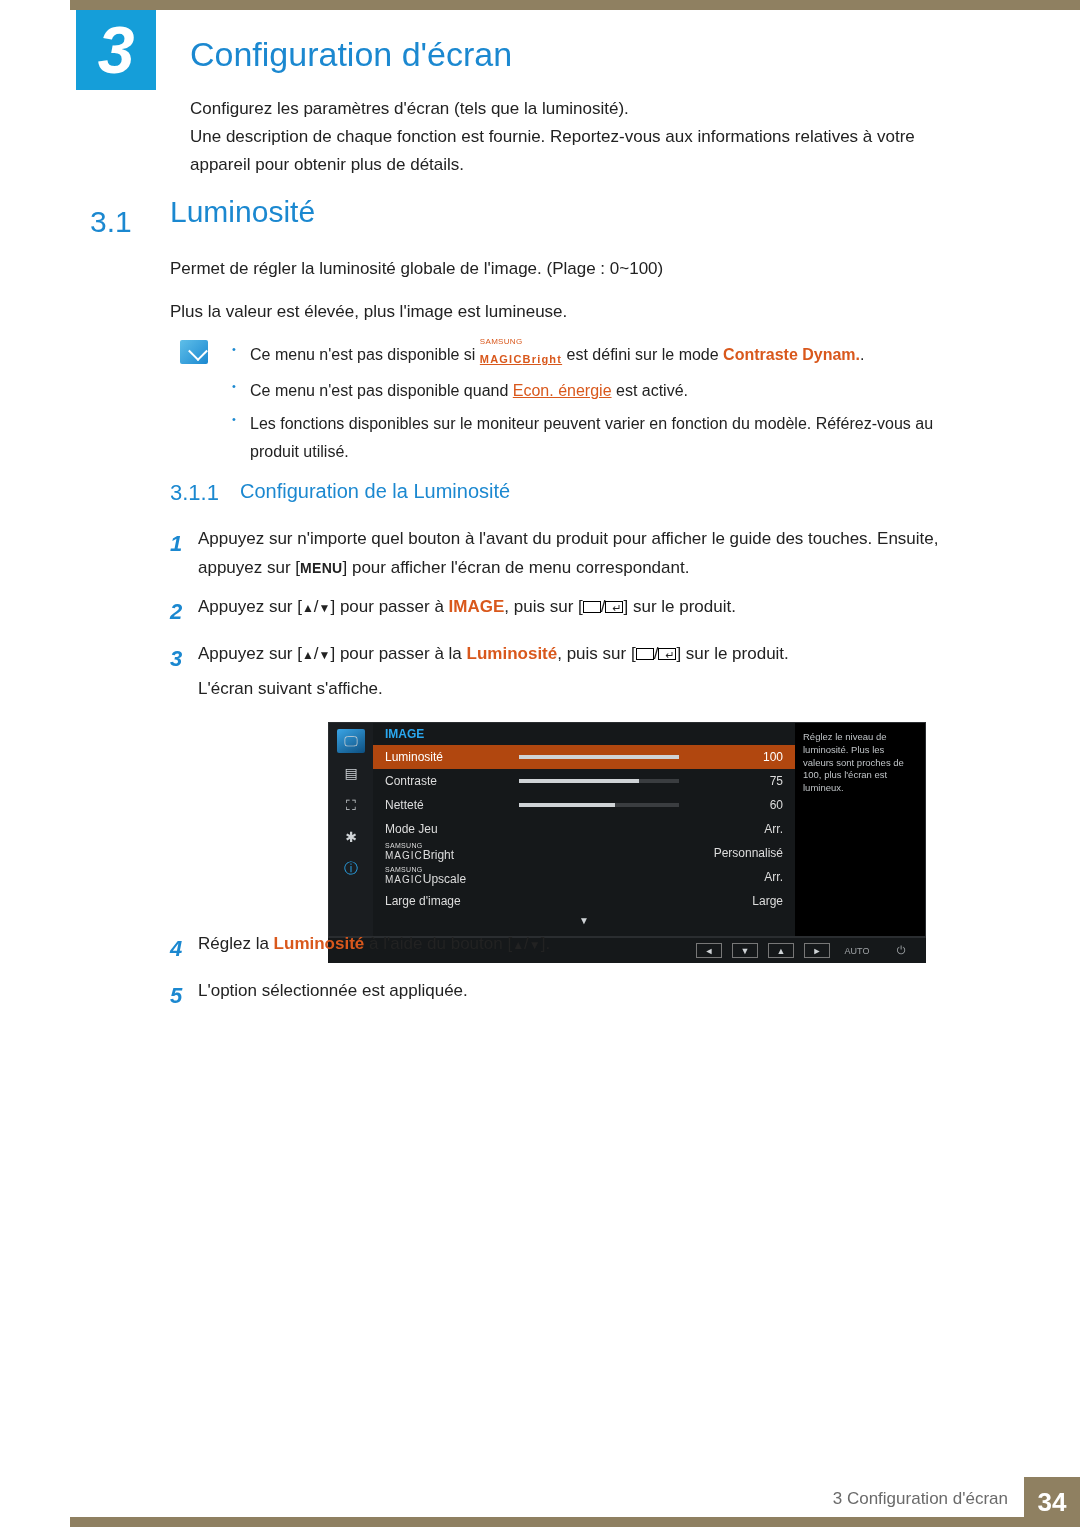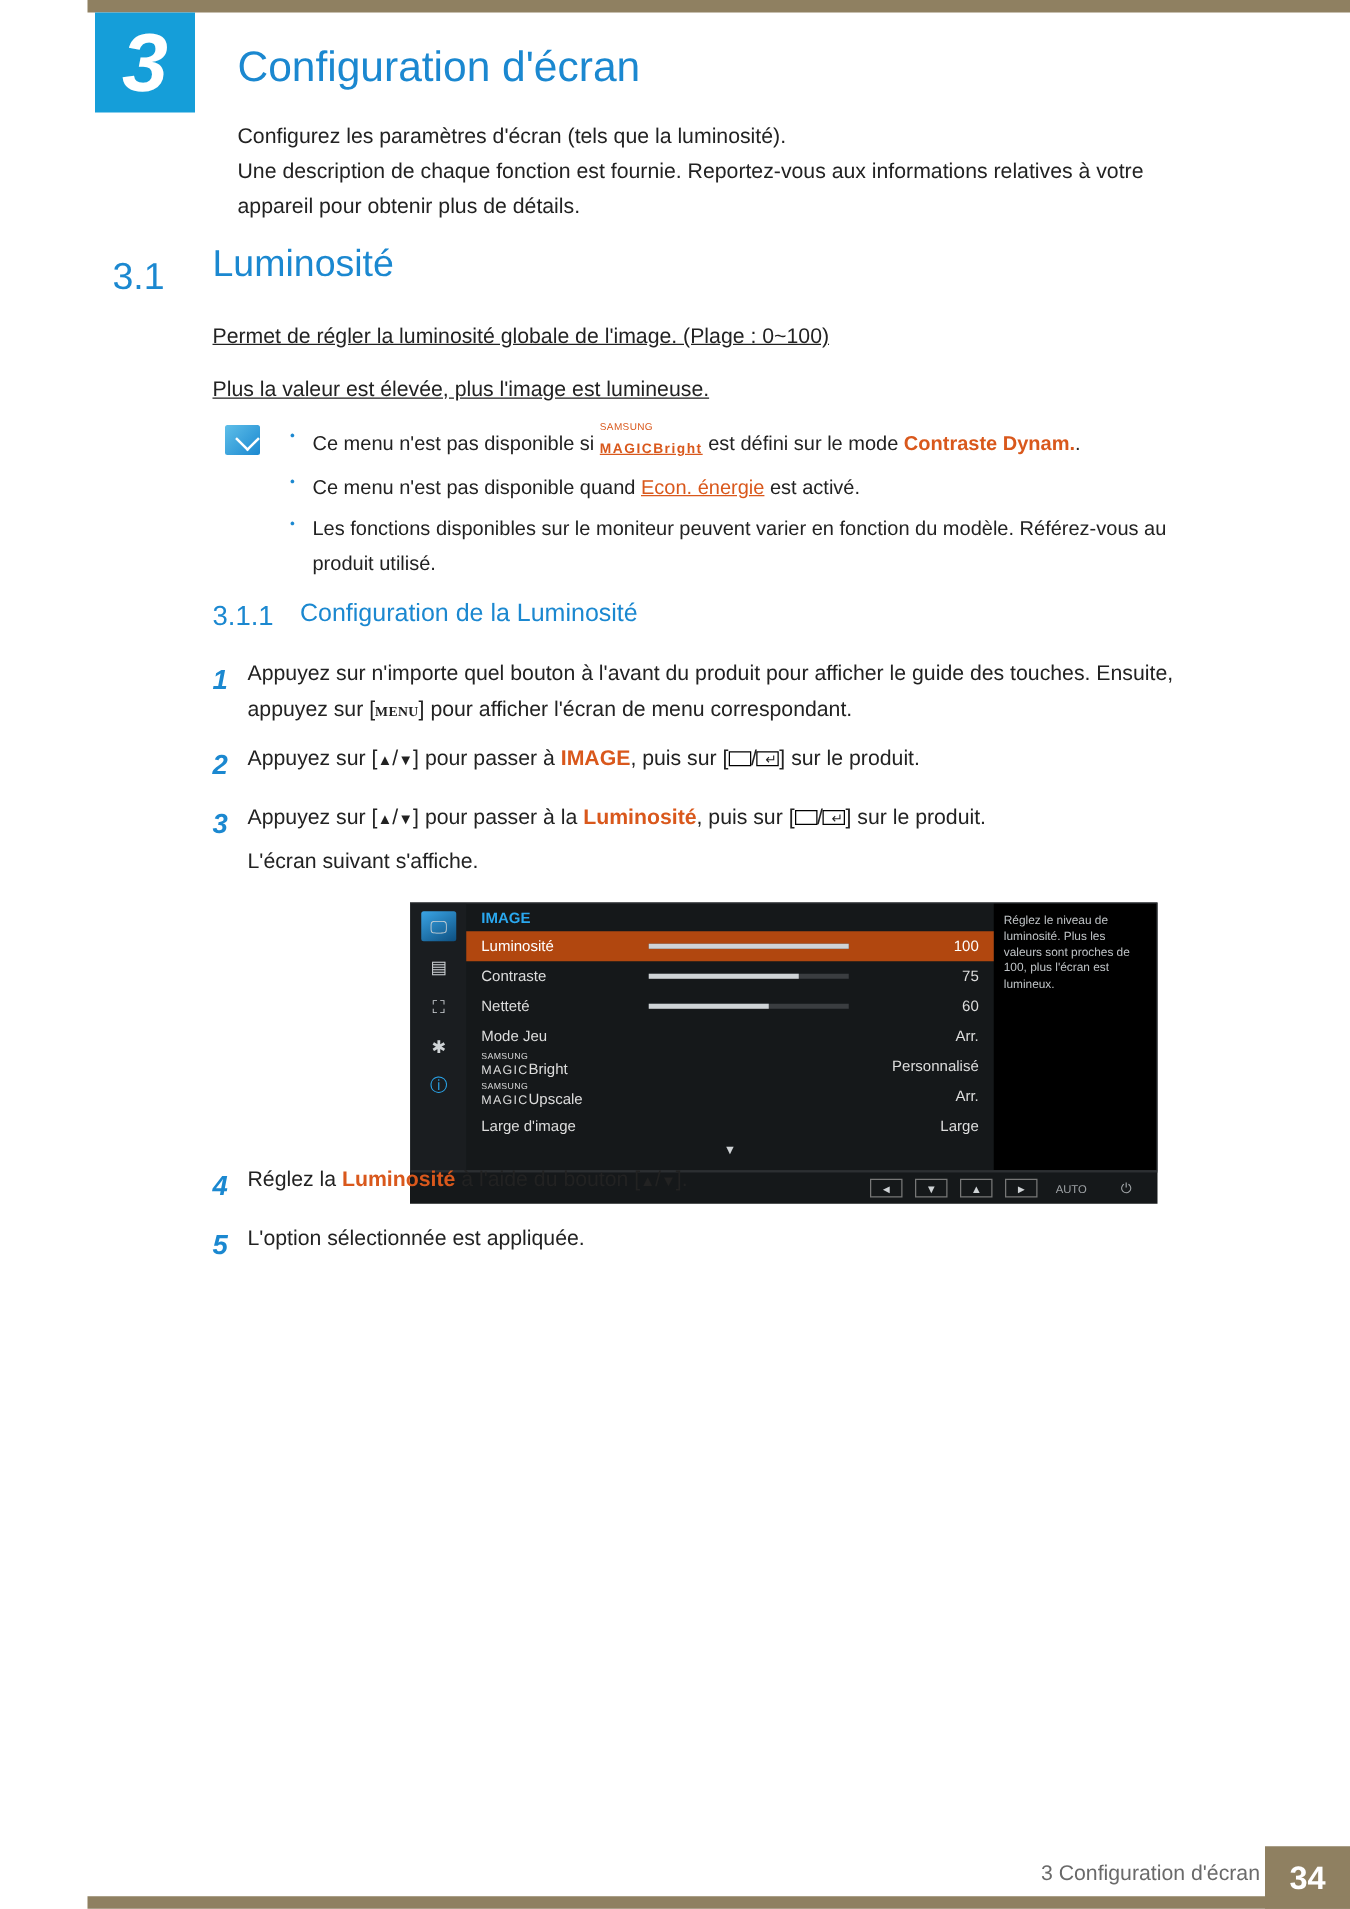--- a/index.html
+++ b/index.html
@@ -10,42 +10,42 @@
   .chapter-badge { position: absolute; left: 76px; top: 10px; width: 80px; height: 80px; background: #159ed9; display: flex; align-items: center; justify-content: center; }
   .chapter-badge span { color: #fff; font-size: 66px; font-weight: 600; font-style: italic; }
   .chapter-title { position: absolute; left: 190px; top: 35px; color: #1b88d0; font-size: 34px; font-weight: 400; }
 
   .intro { position: absolute; left: 190px; top: 95px; width: 770px; font-size: 17px; line-height: 1.65; }
 
   .sec-num { position: absolute; left: 90px; top: 205px; color: #1b88d0; font-size: 30px; font-weight: 400; }
   .sec-title { position: absolute; left: 170px; top: 195px; color: #1b88d0; font-size: 30px; font-weight: 400; }
 
   .body1 { position: absolute; left: 170px; top: 255px; width: 790px; font-size: 17px; line-height: 1.7; }
-  .body1 p { margin-bottom: 14px; text-decoration: underline; }
+  .body1 p { margin-bottom: 14px; }
 
   .note-icon { position: absolute; left: 180px; top: 340px; width: 28px; height: 24px; background: linear-gradient(135deg,#5fbfe9,#1b88d0); border-radius: 2px; }
   .note-icon::after { content: ""; position: absolute; right: 3px; bottom: 3px; width: 12px; height: 12px; border-bottom: 2px solid #fff; border-left: 2px solid #fff; transform: rotate(-45deg) translate(2px,-2px); }
 
   .note-list { position: absolute; left: 232px; top: 340px; width: 720px; font-size: 16px; line-height: 1.7; }
   .note-list li { list-style: none; position: relative; padding-left: 18px; margin-bottom: 6px; }
   .note-list li::before { content: "•"; color: #1b88d0; position: absolute; left: 0; top: 0; font-size: 11px; }
   .hl-orange { color: #d9581c; font-weight: 700; }
   .hl-link { color: #d9581c; text-decoration: underline; }
   .magic-bright { font-size: 11px; letter-spacing: 1.2px; font-weight: 700; }
   .magic-top { font-size: 8px; color: #d9581c; letter-spacing: 0.3px; display: block; line-height: 0.5; }
   .magic-wrap { display: inline-block; vertical-align: middle; }
 
   .subsec-num { position: absolute; left: 170px; top: 480px; color: #1b88d0; font-size: 22px; font-weight: 400; text-align: right; }
   .subsec-title { position: absolute; left: 240px; top: 480px; color: #1b88d0; font-size: 20px; font-weight: 400; }
 
   .steps { position: absolute; left: 170px; top: 525px; width: 800px; }
   .step { display: flex; margin-bottom: 10px; font-size: 17px; line-height: 1.7; }
   .step-num { color: #1b88d0; font-style: italic; font-weight: 600; font-size: 22px; width: 28px; flex-shrink: 0; }
   .step-text { flex: 1; }
-  .kbd { font-family: Liberation Serif, serif; font-size: 11px; font-weight: 700; letter-spacing: 0.3px; }
+  .kbd { font-family: Liberation Sans, sans-serif; font-size: 14px; font-weight: 700; letter-spacing: 0.3px; }
   .tri-up::before { content: "▲"; font-size: 12px; }
   .tri-dn::before { content: "▼"; font-size: 12px; }
   .rect-a, .rect-b { display: inline-block; width: 18px; height: 12px; border: 1.5px solid #000; vertical-align: -1px; }
   .rect-b { position: relative; }
   .rect-b::after { content: "↵"; position: absolute; right: 1px; top: -3px; font-size: 11px; }
 
   
   .osd-wrap { position: absolute; left: 328px; top: 722px; width: 598px; }
   .osd { background: #15181a; color: #ddd; border: 1px solid #2a2d30; font-size: 12px; display: flex; }
   .osd-sidebar { width: 44px; background: #1a1d20; display: flex; flex-direction: column; align-items: center; padding-top: 6px; gap: 8px; }
@@ -65,21 +65,21 @@
   .osd-btns { background: #15181a; display: flex; justify-content: flex-end; gap: 10px; padding: 5px 8px 5px; border-top: 1px solid #2a2d30; }
   .ob { width: 26px; height: 15px; border: 1px solid #777; display: flex; align-items: center; justify-content: center; color: #cfd3d6; font-size: 9px; }
   .ob.plain { border: none; width: 34px; color: #9fa3a6; font-size: 9px; }
   .ob.pwr::before { content: "⏻"; font-size: 11px; }
 
   .steps2 { position: absolute; left: 170px; top: 930px; width: 800px; }
 
   
   .foot-bar { position: absolute; left: 70px; bottom: 0; right: 0; height: 10px; background: #8f8061; }
   .foot-title { position: absolute; right: 72px; bottom: 18px; color: #6a6a6a; font-size: 17px; }
-  .foot-num { position: absolute; right: 0; bottom: 0; width: 68px; height: 50px; background: #8f8061; color: #fff; display: flex; align-items: center; justify-content: center; font-size: 26px; font-weight: 600; }
+  .foot-num { position: absolute; right: 0; bottom: 0; width: 56px; height: 50px; background: #8f8061; color: #fff; display: flex; align-items: center; justify-content: center; font-size: 26px; font-weight: 600; }
 </style>
 </head>
 <body>
 
 <div class="top-bar"></div>
 <div class="chapter-badge">
     <span>3</span>
   </div>
 <div class="chapter-title">Configuration d'écran</div>
 

